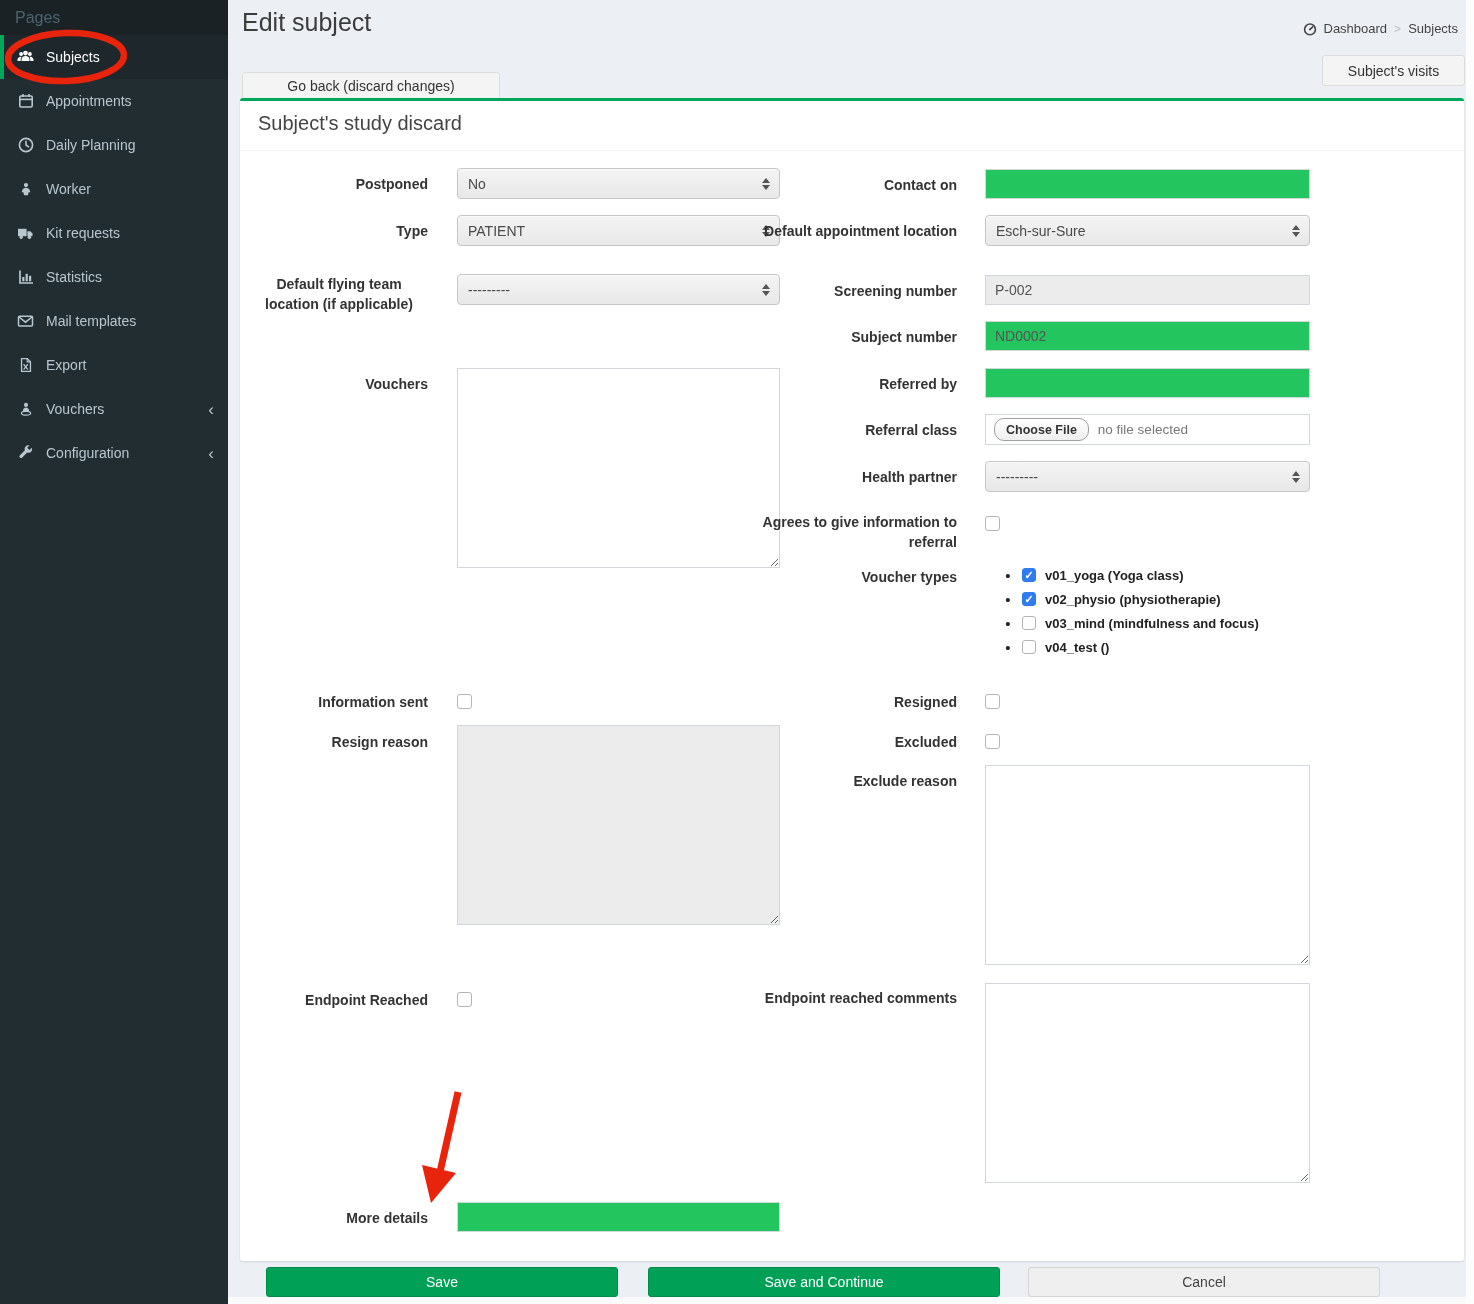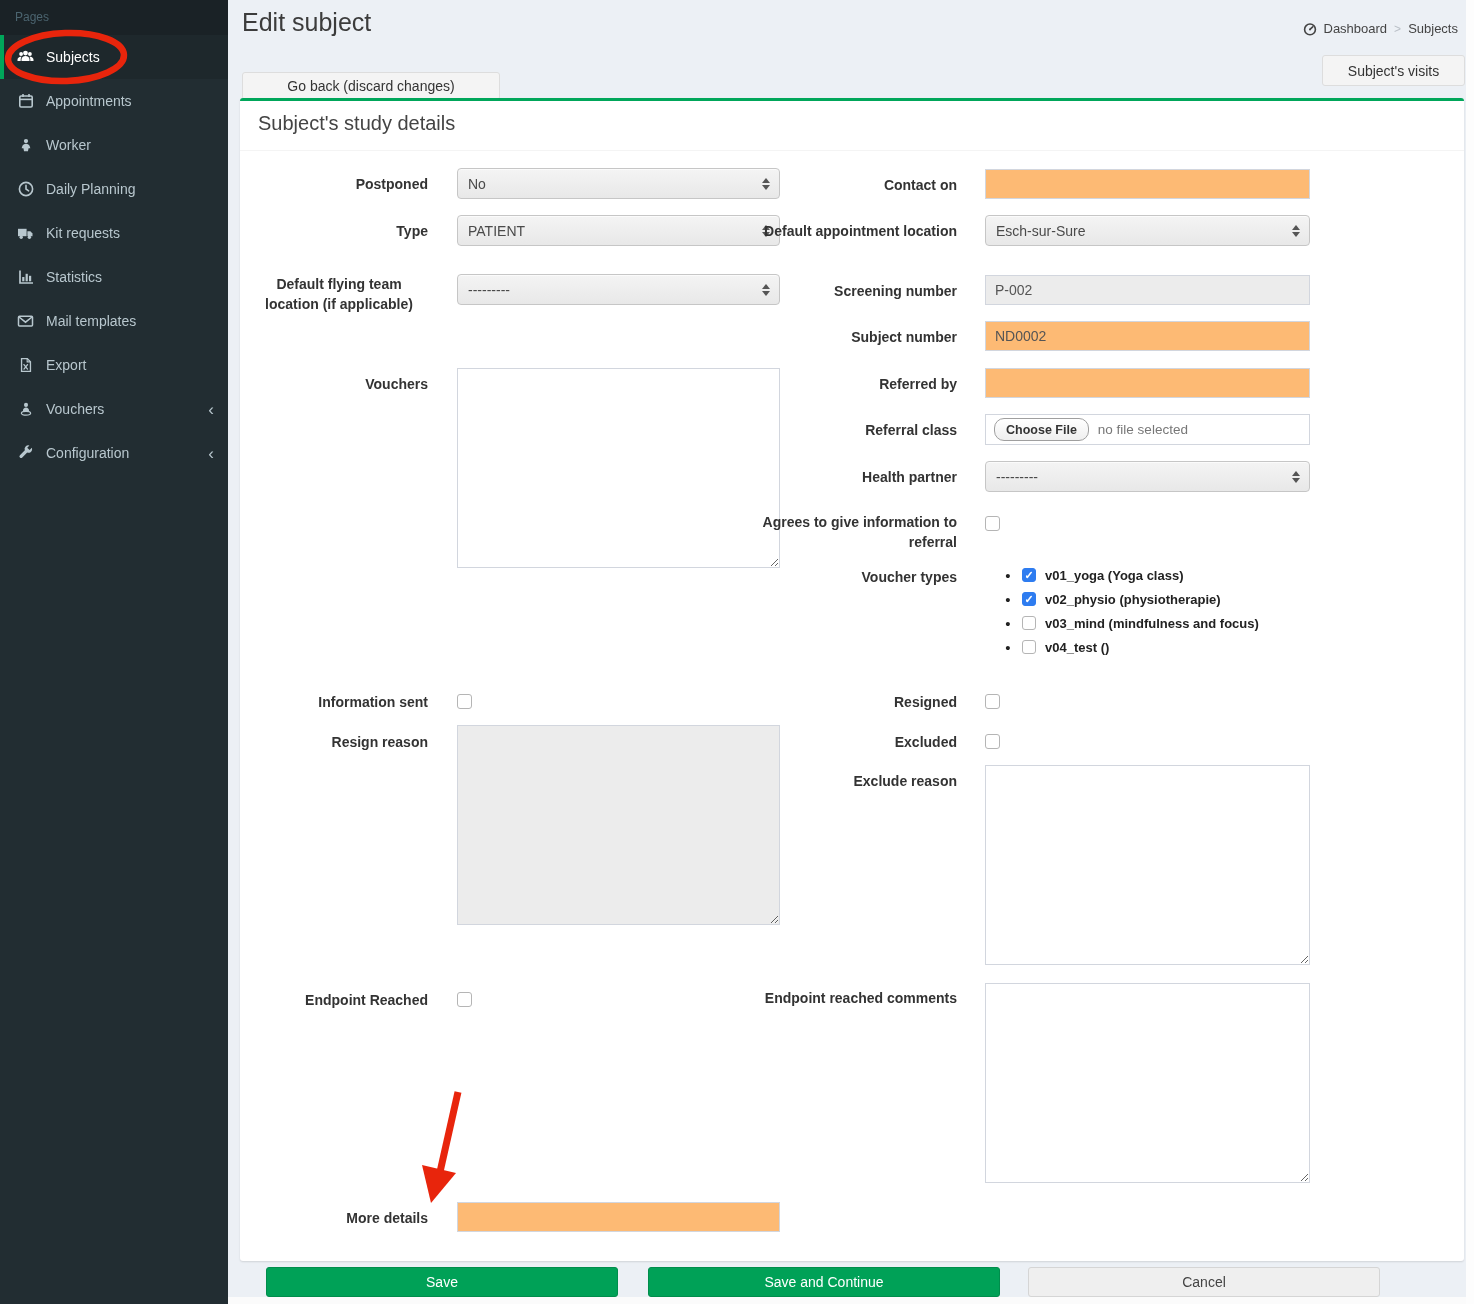--- a/index.html
+++ b/index.html
@@ -1,41 +1,41 @@
 <!DOCTYPE html>
 <html><head>
 <meta charset="utf-8">
 <style>
   html,body{margin:0;padding:0;}
   body{width:1474px;height:1304px;position:relative;font-family:"Liberation Sans",sans-serif;background:#ecf0f5;overflow:hidden;color:#333;}
   svg{display:block;}
   
   .sidebar{position:absolute;left:0;top:0;width:228px;height:1304px;background:#222d32;z-index:2;}
-  .sidebar-header{height:35px;line-height:35px;background:#1a2226;color:#4b646f;font-size:12px;padding-left:15px;}
+  .sidebar-header{height:35px;line-height:35px;background:#1a2226;color:#4b646f;font-size:16px;padding-left:15px;}
   .side-item{display:flex;align-items:center;height:44px;padding:0 14px 0 12px;gap:11px;color:#b8c7ce;font-size:14px;border-left:4px solid transparent;cursor:pointer;}
   .side-item .ic{width:19px;height:18px;flex:0 0 19px;display:flex;align-items:center;justify-content:center;}
   .side-item.active{background:#1e282c;border-left-color:#00a65a;color:#ffffff;}
   .side-item .chev{margin-left:auto;font-size:17px;line-height:1;color:#b8c7ce;}
   
   .main{position:absolute;left:228px;top:0;width:1246px;height:1304px;}
   .page-title{position:absolute;left:14px;top:8px;font-size:25px;color:#3c3c3c;font-weight:500;}
   .breadcrumb{position:absolute;top:21px;right:16px;display:flex;align-items:center;gap:7px;font-size:13px;color:#444;}
   .breadcrumb .sep{color:#b9bfc6;font-size:12px;}
   .btn{display:flex;align-items:center;justify-content:center;font-size:14px;border-radius:3px;box-sizing:border-box;cursor:pointer;}
   .btn-light{background:#f4f4f4;border:1px solid #ddd;color:#333;}
   .goback{position:absolute;left:14px;top:72px;width:258px;height:28px;}
   .visits{position:absolute;left:1094px;top:55px;width:143px;height:31px;}
   
   .panel{position:absolute;left:12px;top:98px;width:1224px;height:1160px;background:#fff;border-top:3px solid var(--accent,#00a65a);border-radius:3px;box-shadow:0 1px 2px rgba(0,0,0,.12);}
   .panel-title{position:absolute;left:18px;top:11px;font-size:20px;color:#444;}
   .panel-sep{position:absolute;left:0;top:49px;width:100%;height:1px;background:#f4f4f4;}
   .lbl{position:absolute;font-size:14px;font-weight:700;color:#333;text-align:right;line-height:1.4;}
   .lbl-l{left:10px;width:178px;}
   .lbl-r{left:515px;width:202px;}
-  .tinput{position:absolute;box-sizing:border-box;height:30px;border:1px solid #d2d6de;background:#fdba74;color:#555;font-size:14px;padding:0 9px;font-family:"Liberation Sans",sans-serif;}
+  .tinput{position:absolute;box-sizing:border-box;height:30px;border:1px solid #d2d6de;background:#22c55e;color:#555;font-size:14px;padding:0 9px;font-family:"Liberation Sans",sans-serif;}
   .tinput.ro{background:#ececec;}
   .tarea{position:absolute;box-sizing:border-box;border:1px solid #d2d6de;background:#fff;color:#555;font-size:14px;padding:6px 9px;font-family:"Liberation Sans",sans-serif;resize:both;}
   .tarea.dis{background:#ececec;resize:vertical;}
   .selbox{position:absolute;box-sizing:border-box;height:31px;border:1px solid #c6c6c6;border-radius:4px;background:linear-gradient(180deg,#f4f4f4,#e8e8e8);display:flex;align-items:center;padding:0 26px 0 10px;font-size:14px;color:#4a4a4a;cursor:pointer;box-shadow:inset 0 1px 0 #fbfbfb;}
   .spin{position:absolute;right:9px;top:50%;transform:translateY(-50%);display:flex;flex-direction:column;gap:2px;}
   .spin i{display:block;width:0;height:0;border-left:4px solid transparent;border-right:4px solid transparent;}
   .spin .up{border-bottom:5px solid #555;}
   .spin .dn{border-top:5px solid #555;}
   .cb{position:absolute;width:15px;height:15px;box-sizing:border-box;border:1px solid #b5b5b5;border-radius:3px;background:#fff;cursor:pointer;display:flex;align-items:center;justify-content:center;}
   .cb .mark{display:none;color:#fff;font-size:11px;font-weight:700;line-height:1;}
@@ -85,36 +85,36 @@
           <line x1="2.8" y1="7.4" x2="15.2" y2="7.4"></line>
           <line x1="6" y1="2" x2="6" y2="5"></line>
           <line x1="12" y1="2" x2="12" y2="5"></line>
         </svg>
       </span>
     <span>Appointments</span>
   </div>
 
   <div class="side-item">
     <span class="ic">
+        <svg width="18" height="18" viewBox="0 0 18 18" fill="none" stroke="currentColor" stroke-width="1.6">
+          <circle cx="9" cy="9" r="6.6"></circle>
+          <path d="M9 5.4V9l2.6 1.9" stroke-linecap="round"></path>
+        </svg>
+      </span>
+    <span>Daily Planning</span>
+  </div>
+
+  <div class="side-item">
+    <span class="ic">
         <svg width="16" height="18" viewBox="0 0 18 18" fill="currentColor">
           <circle cx="9" cy="4.6" r="2.4"></circle>
           <path d="M9 7.5c-2 0-3.7 1.2-4.3 3.1l-.6 2h2l.7 3.3h4.4l.7-3.3h2l-.6-2C12.7 8.7 11 7.5 9 7.5z"></path>
         </svg>
       </span>
     <span>Worker</span>
-  </div>
-
-  <div class="side-item">
-    <span class="ic">
-        <svg width="18" height="18" viewBox="0 0 18 18" fill="none" stroke="currentColor" stroke-width="1.6">
-          <circle cx="9" cy="9" r="6.6"></circle>
-          <path d="M9 5.4V9l2.6 1.9" stroke-linecap="round"></path>
-        </svg>
-      </span>
-    <span>Daily Planning</span>
   </div>
 
   <div class="side-item">
     <span class="ic">
         <svg width="19" height="18" viewBox="0 0 18 18" fill="currentColor">
           <path d="M1.5 4.8h8.6v7.4H1.5z"></path>
           <path d="M10.9 7.2h3l2.1 2.4v2.6h-5.1z"></path>
           <circle cx="4.7" cy="13.3" r="1.7"></circle>
           <circle cx="12.9" cy="13.3" r="1.7"></circle>
         </svg>
@@ -193,21 +193,21 @@
       </span>
     <span>Dashboard</span>
     <span class="sep">&gt;</span>
     <span>Subjects</span>
   </div>
 
   <div class="btn btn-light goback">Go back (discard changes)</div>
   <div class="btn btn-light visits">Subject's visits</div>
 
   <div class="panel">
-    <div class="panel-title">Subject's study details</div>
+    <div class="panel-title">Subject's study discard</div>
     <div class="panel-sep"></div>
 
     <div class="lbl lbl-l" style="top:74px;">Postponed</div>
     <div class="selbox" style="left:217px;top:67px;width:323px;">
       <span>No</span>
       <span class="spin">
           <i class="up"></i>
           <i class="dn"></i>
         </span>
     </div>

